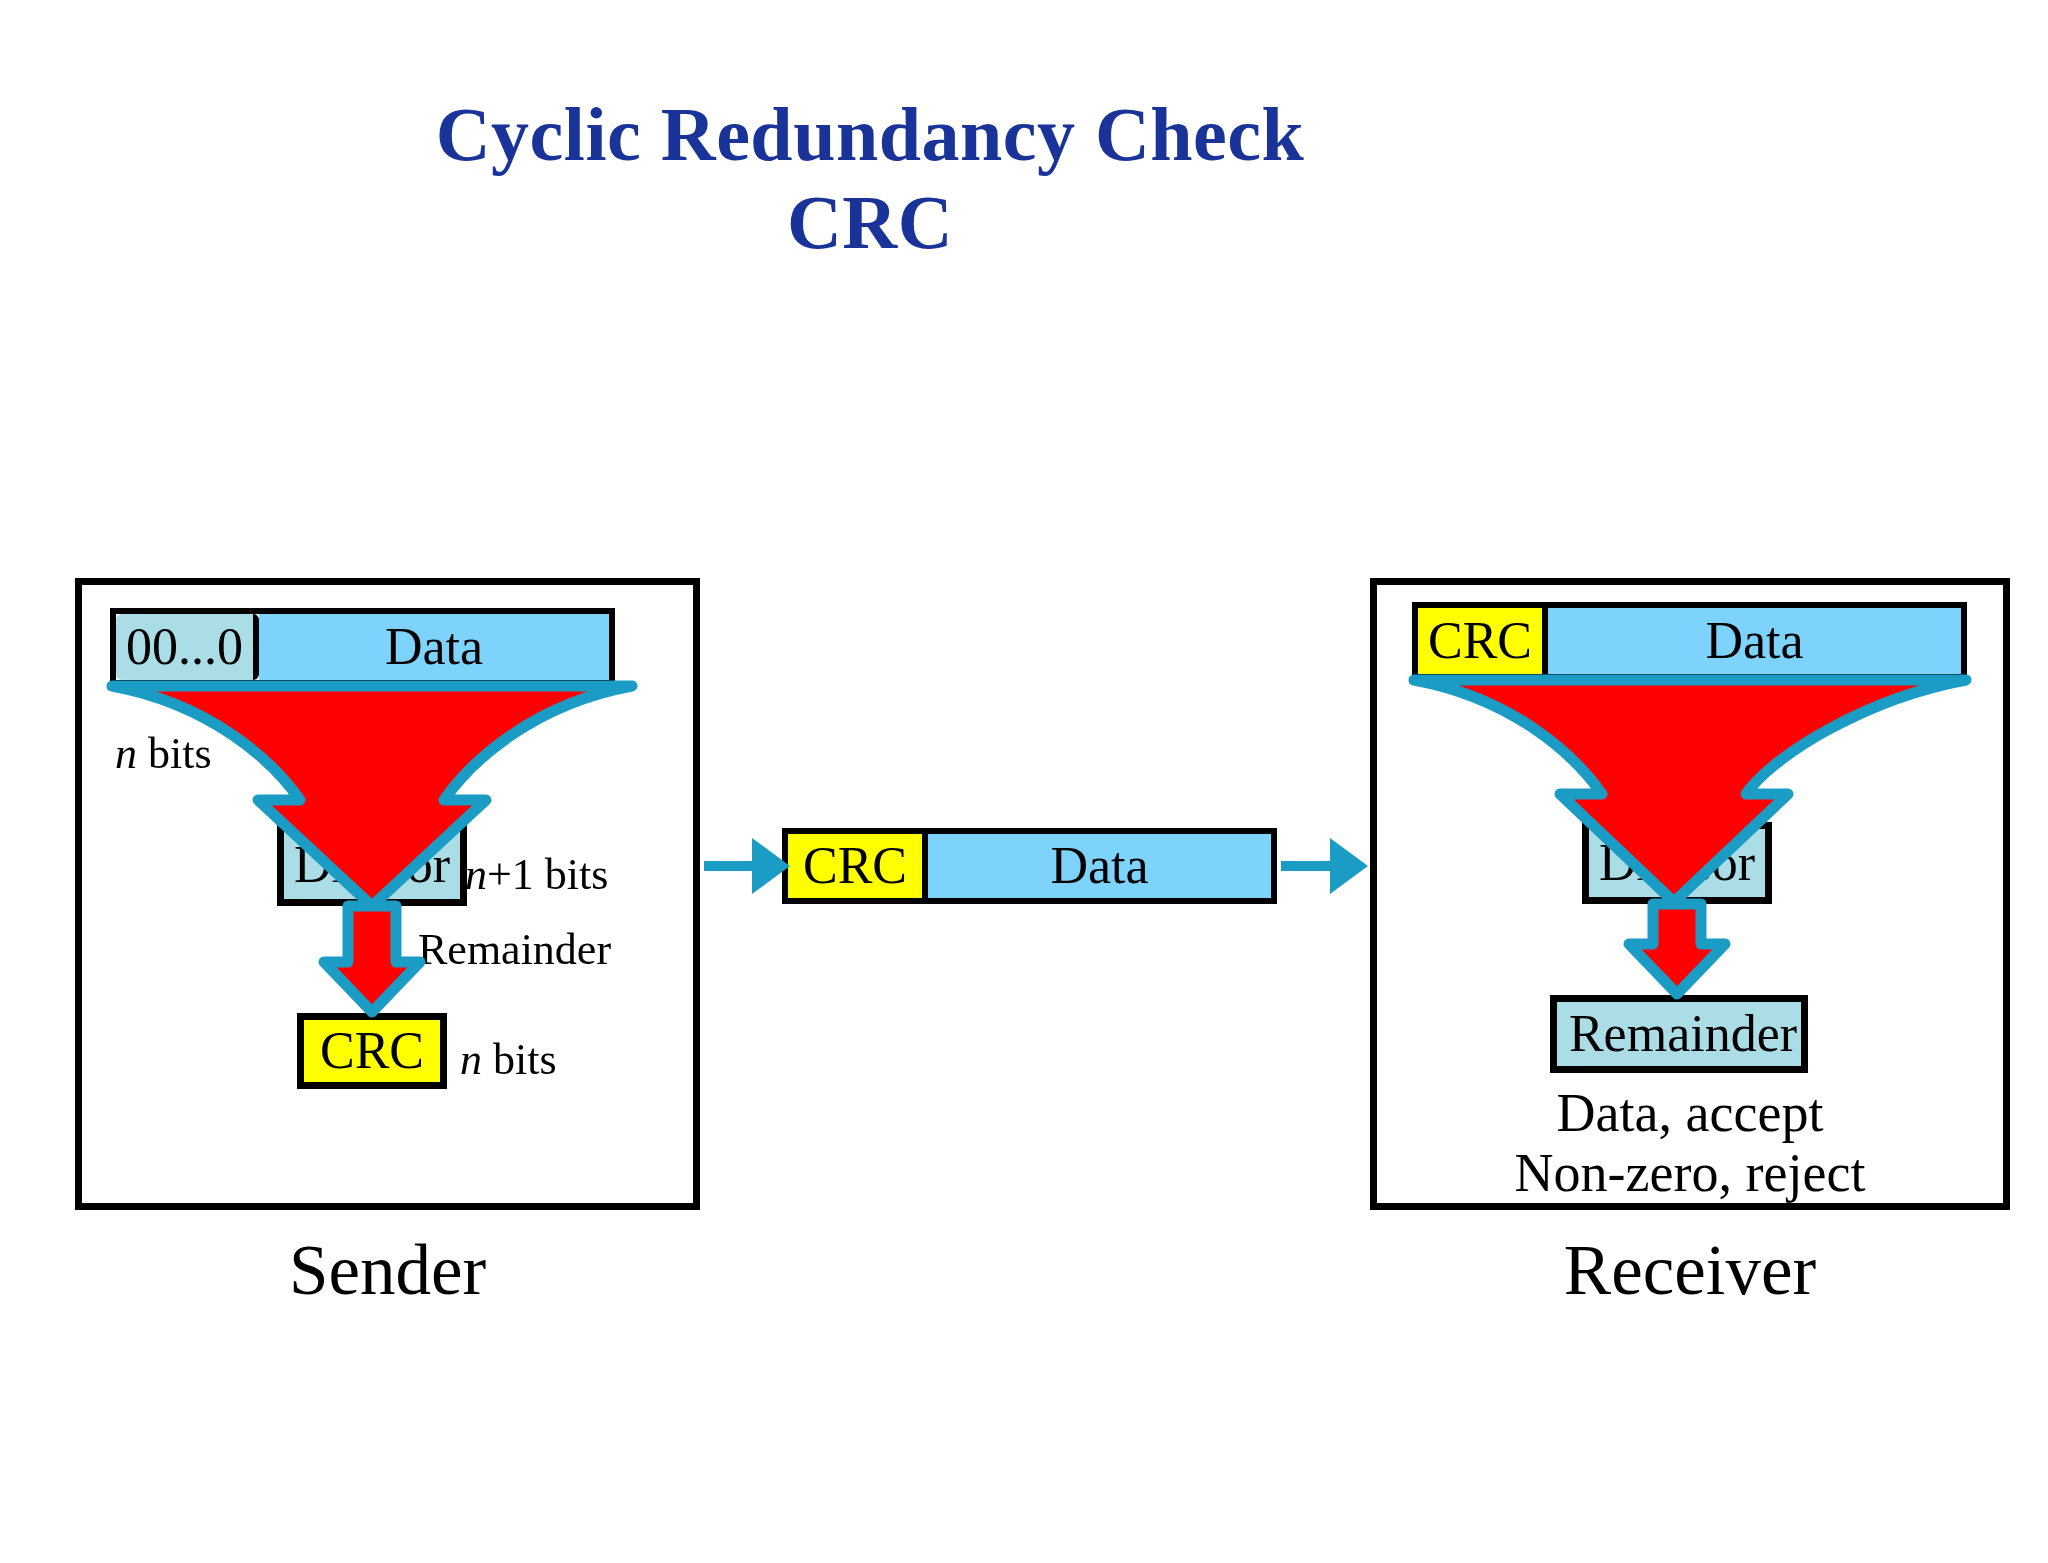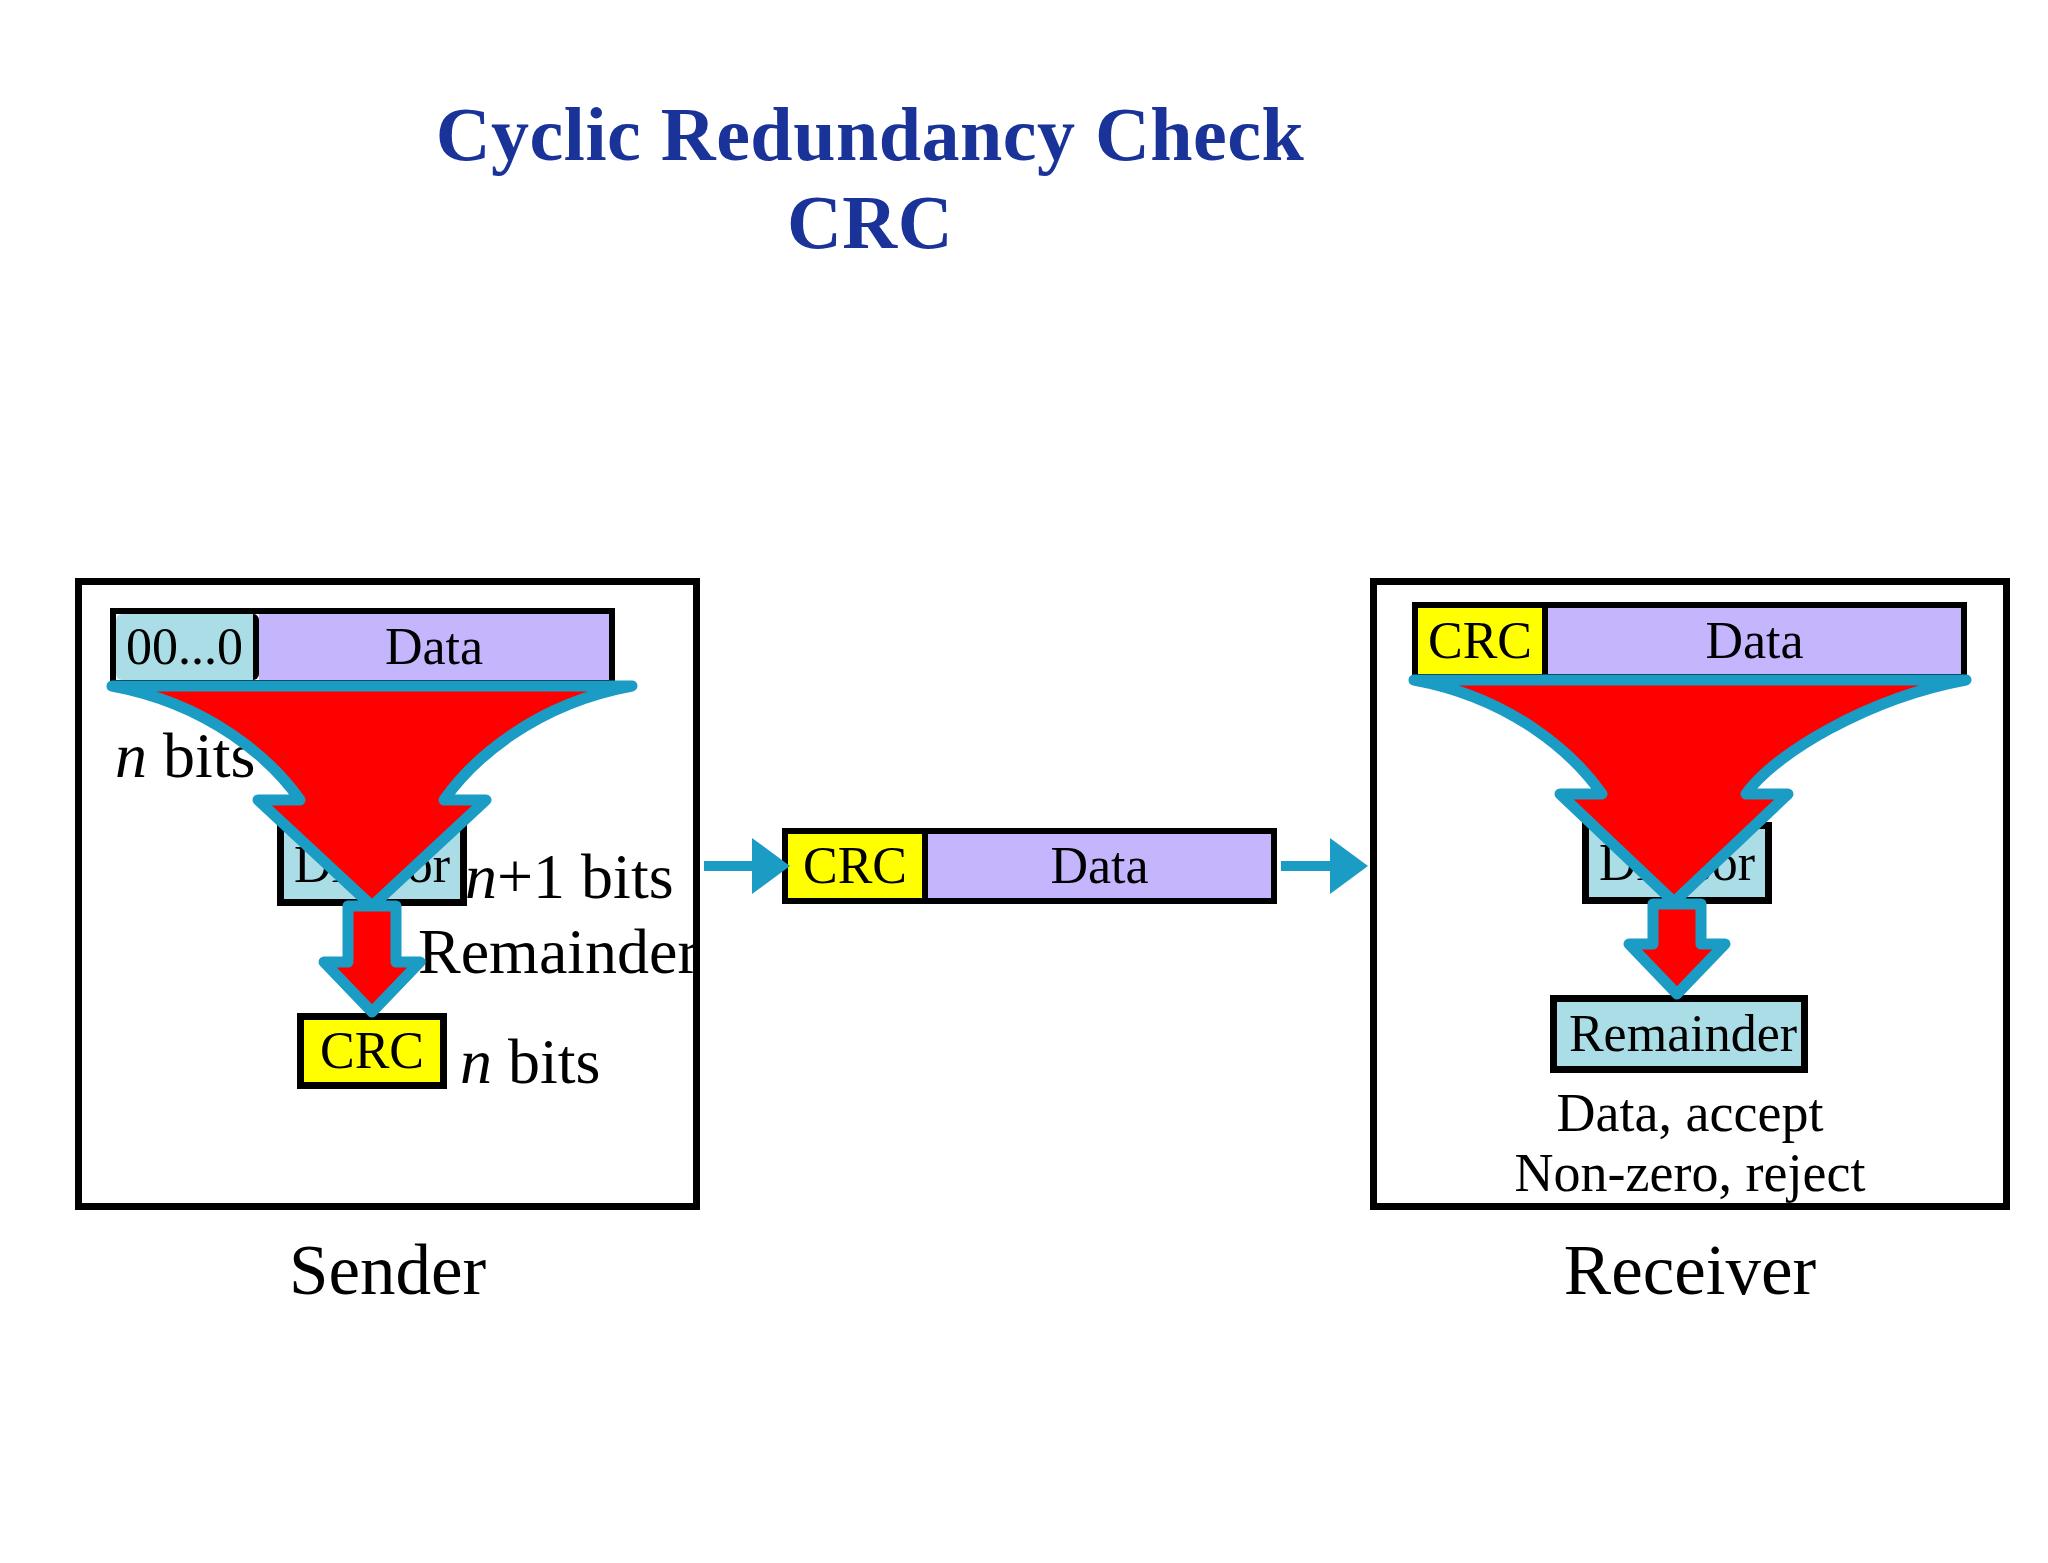--- a/index.html
+++ b/index.html
@@ -29,21 +29,21 @@
 
   
   .frame{display:flex;border:6px solid #000;box-sizing:border-box;background:#fff;}
   .cell{
     display:flex;align-items:center;justify-content:center;
     font-size:52px;line-height:1;box-sizing:border-box;
     white-space:nowrap;
   }
   .cell-blue{background:#aadde5;}
   .cell-yellow{background:#ffff00;}
-  .cell-white{background:#c4b5fd;}
+  .cell-white{background:#7dd3fc;}
   .cell-div{border-right:6px solid #000;}
 
   
   #sender-frame{left:110px;top:608px;width:505px;height:78px;}
   #sender-frame .c1{width:143px;border-radius:6px;}
   #sender-frame .c2{flex:1;}
 
   
   #receiver-frame{left:1412px;top:602px;width:555px;height:78px;}
   #receiver-frame .c1{width:130px;}
@@ -60,21 +60,21 @@
     display:flex;align-items:center;justify-content:center;
     font-size:52px;line-height:1;white-space:nowrap;
   }
   #sender-divisor{left:277px;top:824px;width:190px;height:82px;background:#aadde5;}
   #sender-crc{left:297px;top:1013px;width:150px;height:76px;background:#ffff00;}
   #recv-divisor{left:1582px;top:822px;width:190px;height:82px;background:#aadde5;}
   #recv-remainder{left:1550px;top:995px;width:258px;height:78px;background:#aadde5;}
   #recv-remainder .tag-text{font-size:52px;transform:translateX(4px);}
 
   
-  .lbl{font-size:64px;line-height:1;white-space:nowrap;}
+  .lbl{font-size:44px;line-height:1;white-space:nowrap;margin-top:8px;}
   .lbl i{font-style:italic;}
   #lbl-nbits-top{left:115px;top:724px;}
   #lbl-n1bits{left:465px;top:845px;}
   #lbl-remainder{left:418px;top:920px;}
   #lbl-nbits-crc{left:460px;top:1030px;}
 
   #recv-verdict{
     left:1370px;top:1083px;width:640px;text-align:center;
     font-size:54px;line-height:1.12;
   }

